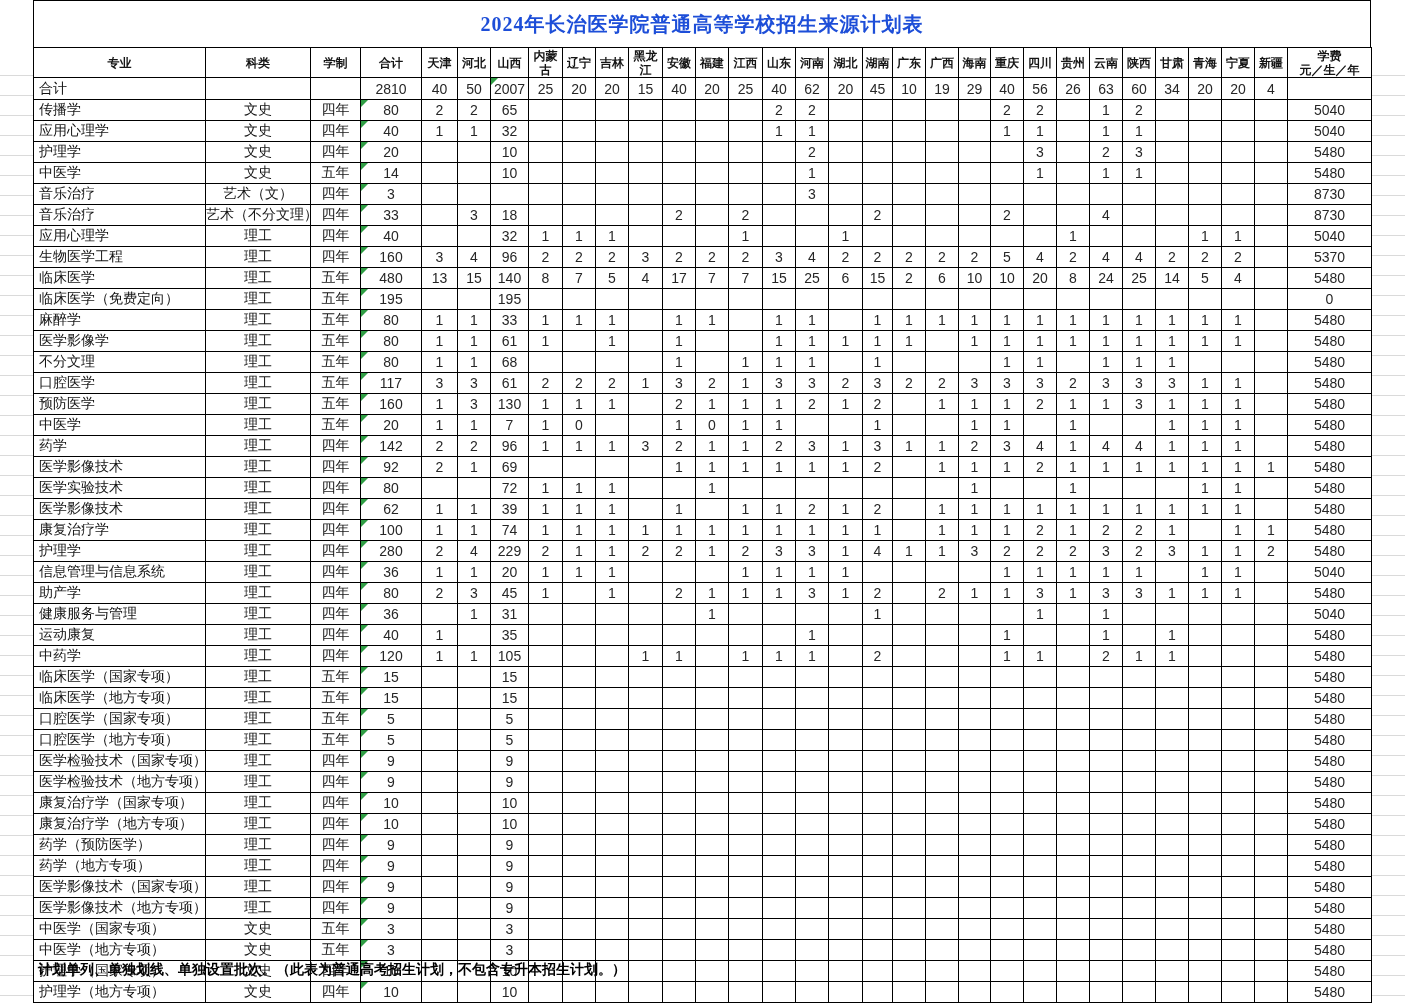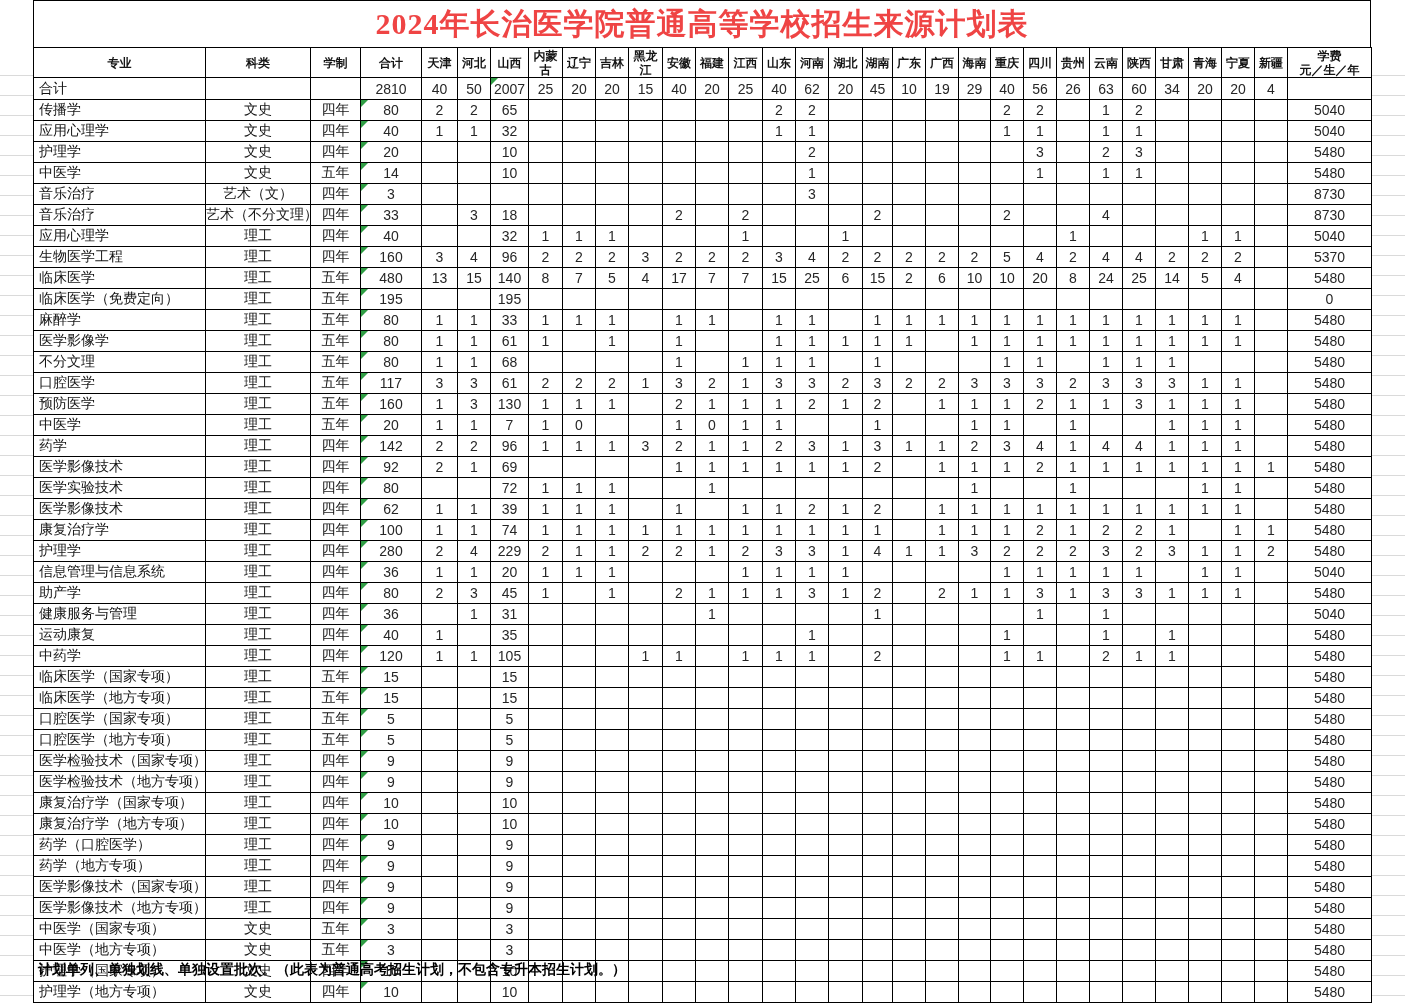--- a/index.html
+++ b/index.html
@@ -5,21 +5,21 @@
   html,body{margin:0;padding:0;background:#fff;width:1405px;height:1004px;overflow:hidden;
     font-family:"Liberation Sans","DejaVu Sans",sans-serif;-webkit-font-smoothing:antialiased;}
   #stage{position:relative;width:1405px;height:1004px;background:#fff;}
   .margin-strip{position:absolute;top:56px;height:947px;
     background:repeating-linear-gradient(to bottom,transparent 0,transparent 19px,#dadada 19px,#dadada 20px);}
   #left-strip{left:0;width:33px;}
   #right-strip{left:1372px;width:33px;}
   #sheet{position:absolute;left:33px;top:0;width:1338px;}
   #title-box{box-sizing:border-box;width:1338px;height:47px;border:1px solid #000;border-bottom:none;
     display:flex;align-items:center;justify-content:center;background:#fff;}
-  #title-box .t{font-family:"Liberation Serif","DejaVu Serif",serif;font-weight:bold;font-size:30px;color:#ef4444;letter-spacing:1px;}
+  #title-box .t{font-family:"Liberation Serif","DejaVu Serif",serif;font-weight:bold;font-size:20px;color:#1d4ed8;letter-spacing:1px;}
   table{border-collapse:collapse;table-layout:fixed;width:1338px;background:#fff;}
   td,th{border:1px solid #000;padding:0;overflow:hidden;white-space:nowrap;color:#141414;}
   thead th{font-weight:bold;font-size:12px;line-height:14px;height:29px;text-align:center;white-space:pre-line;vertical-align:middle;}
   tbody td{font-size:14px;height:20px;text-align:center;vertical-align:middle;}
   tbody tr.totals td{height:21px;}
   td.major{text-align:left;padding-left:5px;font-size:14px;}
   td.num{position:relative;color:#262626;}
   td.gt::before{content:"";position:absolute;left:0;top:0;width:0;height:0;
     border-top:7px solid #2f9e44;border-right:7px solid transparent;}
   #note{position:absolute;left:38px;top:959px;width:1340px;font-size:14px;font-weight:bold;
@@ -1291,21 +1291,21 @@
             <td class="num"></td>
             <td class="num"></td>
             <td class="num"></td>
             <td class="num"></td>
             <td class="num"></td>
             <td class="num"></td>
             <td class="num"></td>
             <td class="num">5480</td>
           </tr>
           <tr>
-            <td class="major">药学（口腔医学）</td>
+            <td class="major">药学（预防医学）</td>
             <td>理工</td>
             <td>四年</td>
             <td class="num gt">9</td>
             <td class="num"></td>
             <td class="num"></td>
             <td class="num">9</td>
             <td class="num"></td>
             <td class="num"></td>
             <td class="num"></td>
             <td class="num"></td>

